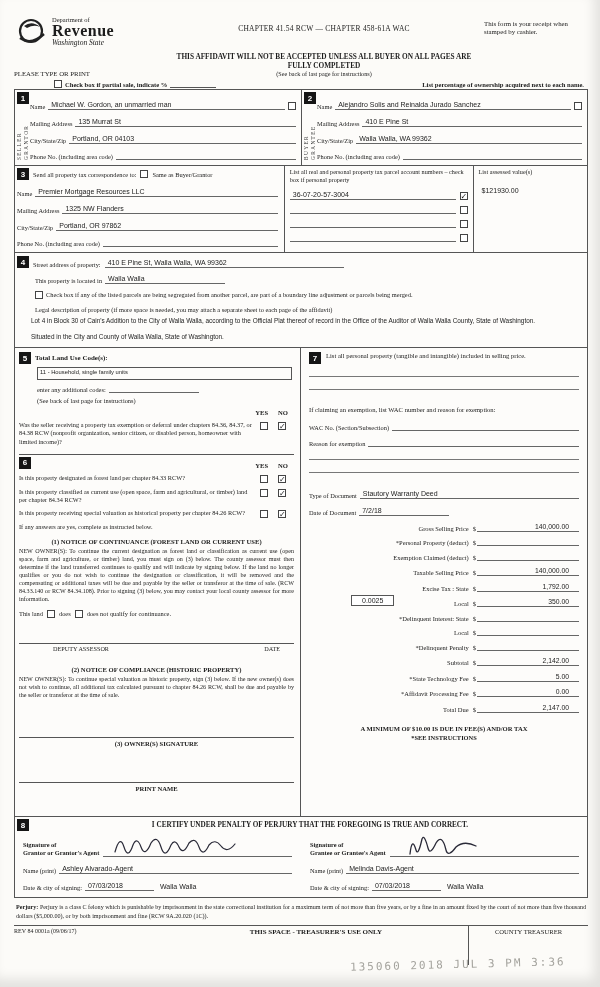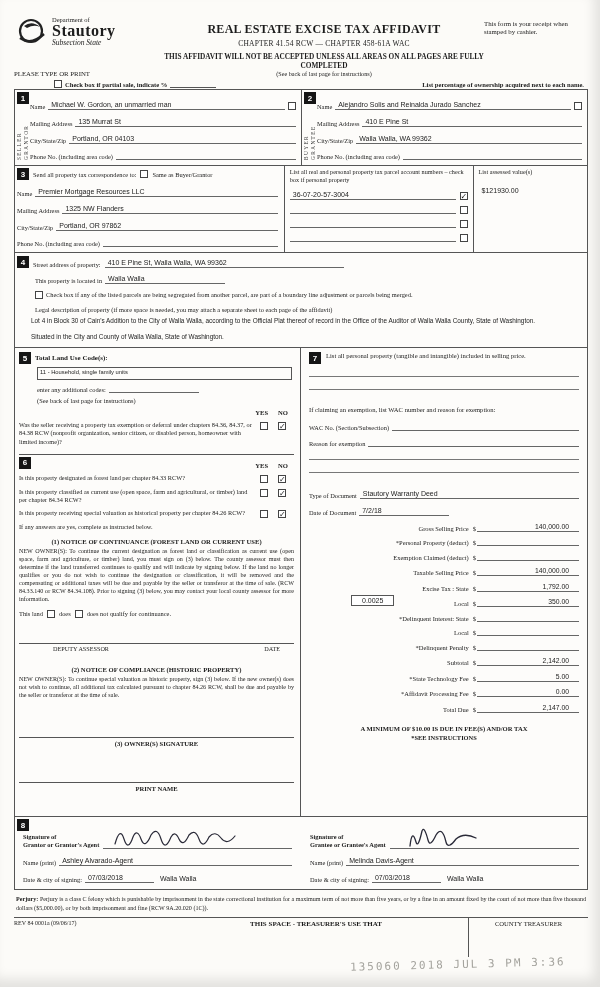--- a/index.html
+++ b/index.html
@@ -126,35 +126,34 @@
 
   <div class="hdr">
     <div class="logo">
       <svg width="34" height="34" viewBox="0 0 34 34">
         <circle cx="17" cy="15" r="11" fill="none" stroke="#222" stroke-width="2.2"></circle>
         <path d="M6 22 Q17 30 30 18" fill="none" stroke="#222" stroke-width="2.4"></path>
         <path d="M10 10 Q18 4 26 11 Q20 8 13 12 Z" fill="#222"></path>
       </svg>
       <div class="logo-text">
         <div class="l1">Department of</div>
-        <div class="l2">Stautory</div>
-        <div class="l3">Subsection State</div>
+        <div class="l2">Revenue</div>
+        <div class="l3">Washington State</div>
       </div>
     </div>
     <div class="title-blk">
-      <div class="title">REAL ESTATE EXCISE TAX AFFIDAVIT</div>
       <div class="chapter">CHAPTER 41.54 RCW — CHAPTER 458-61A WAC</div>
     </div>
     <div class="receipt">This form is your receipt when stamped by cashier.</div>
   </div>
 
   <div class="rowA">
     <div class="please">PLEASE TYPE OR PRINT</div>
     <div class="warnwrap">
-      <div class="warn">THIS AFFIDAVIT WILL NOT BE ACCEPTED UNLESS ALL AREAS ON ALL PAGES ARE FULLY COMPLETED</div>
+      <div class="warn">THIS AFFIDAVIT WILL NOT BE ACCEPTED UNLESS ALL BUYER ON ALL PAGES ARE FULLY COMPLETED</div>
       <div class="seeback">(See back of last page for instructions)</div>
     </div>
     <div style="width:104px"></div>
   </div>
 
   <div class="rowC">
     <div class="left">
       <span class="cb"></span>
       <span>Check box if partial sale, indicate %</span>
       <span class="pctline"></span>
@@ -479,20 +478,21 @@
           <span class="mval">2,147.00</span>
         </div>
 
         <div class="minnote">A MINIMUM OF $10.00 IS DUE IN FEE(S) AND/OR TAX</div>
         <div class="seeinstr">*SEE INSTRUCTIONS</div>
       </div>
     </div>
 
     <div class="box s8">
       <div class="badge badge-abs">8</div>
+      <div class="certify">I CERTIFY UNDER PENALTY OF PERJURY THAT THE FOREGOING IS TRUE AND CORRECT.</div>
       <div class="s8cols">
         <div class="s8col">
           <div class="sigrow">
             <div class="s8lab">
               <div>Signature of</div>
               <div>Grantor or Grantor's Agent</div>
             </div>
             <div class="sigfield">
               <svg class="sigsvg" width="130" height="26" viewBox="0 0 130 26">
                 <path d="M4 20 Q9 2 13 15 T22 13 Q26 4 30 15 T40 11 Q46 2 50 15 T60 13 Q64 6 68 15 T78 11 Q84 4 88 15 T98 13 Q104 6 110 14 T124 12" fill="none" stroke="#2a2a38" stroke-width="1.2" stroke-linecap="round"></path>
@@ -537,18 +537,18 @@
     </div>
   </div>
 
   <div class="perjury">
     <b>Perjury:</b>
     <span>Perjury is a class C felony which is punishable by imprisonment in the state correctional institution for a maximum term of not more than five years, or by a fine in an amount fixed by the court of not more than five thousand dollars ($5,000.00), or by both imprisonment and fine (RCW 9A.20.020 (1C)).</span>
   </div>
 
   <div class="footrow">
     <div class="rev">REV 84 0001a (09/06/17)</div>
-    <div class="treas">THIS SPACE - TREASURER'S USE THAT</div>
+    <div class="treas">THIS SPACE - TREASURER'S USE ONLY</div>
     <div class="cty">COUNTY TREASURER</div>
   </div>
 
   <div class="stamp">135060 2018 JUL 3 PM 3:36</div>
 </div>
 
 </body></html>

